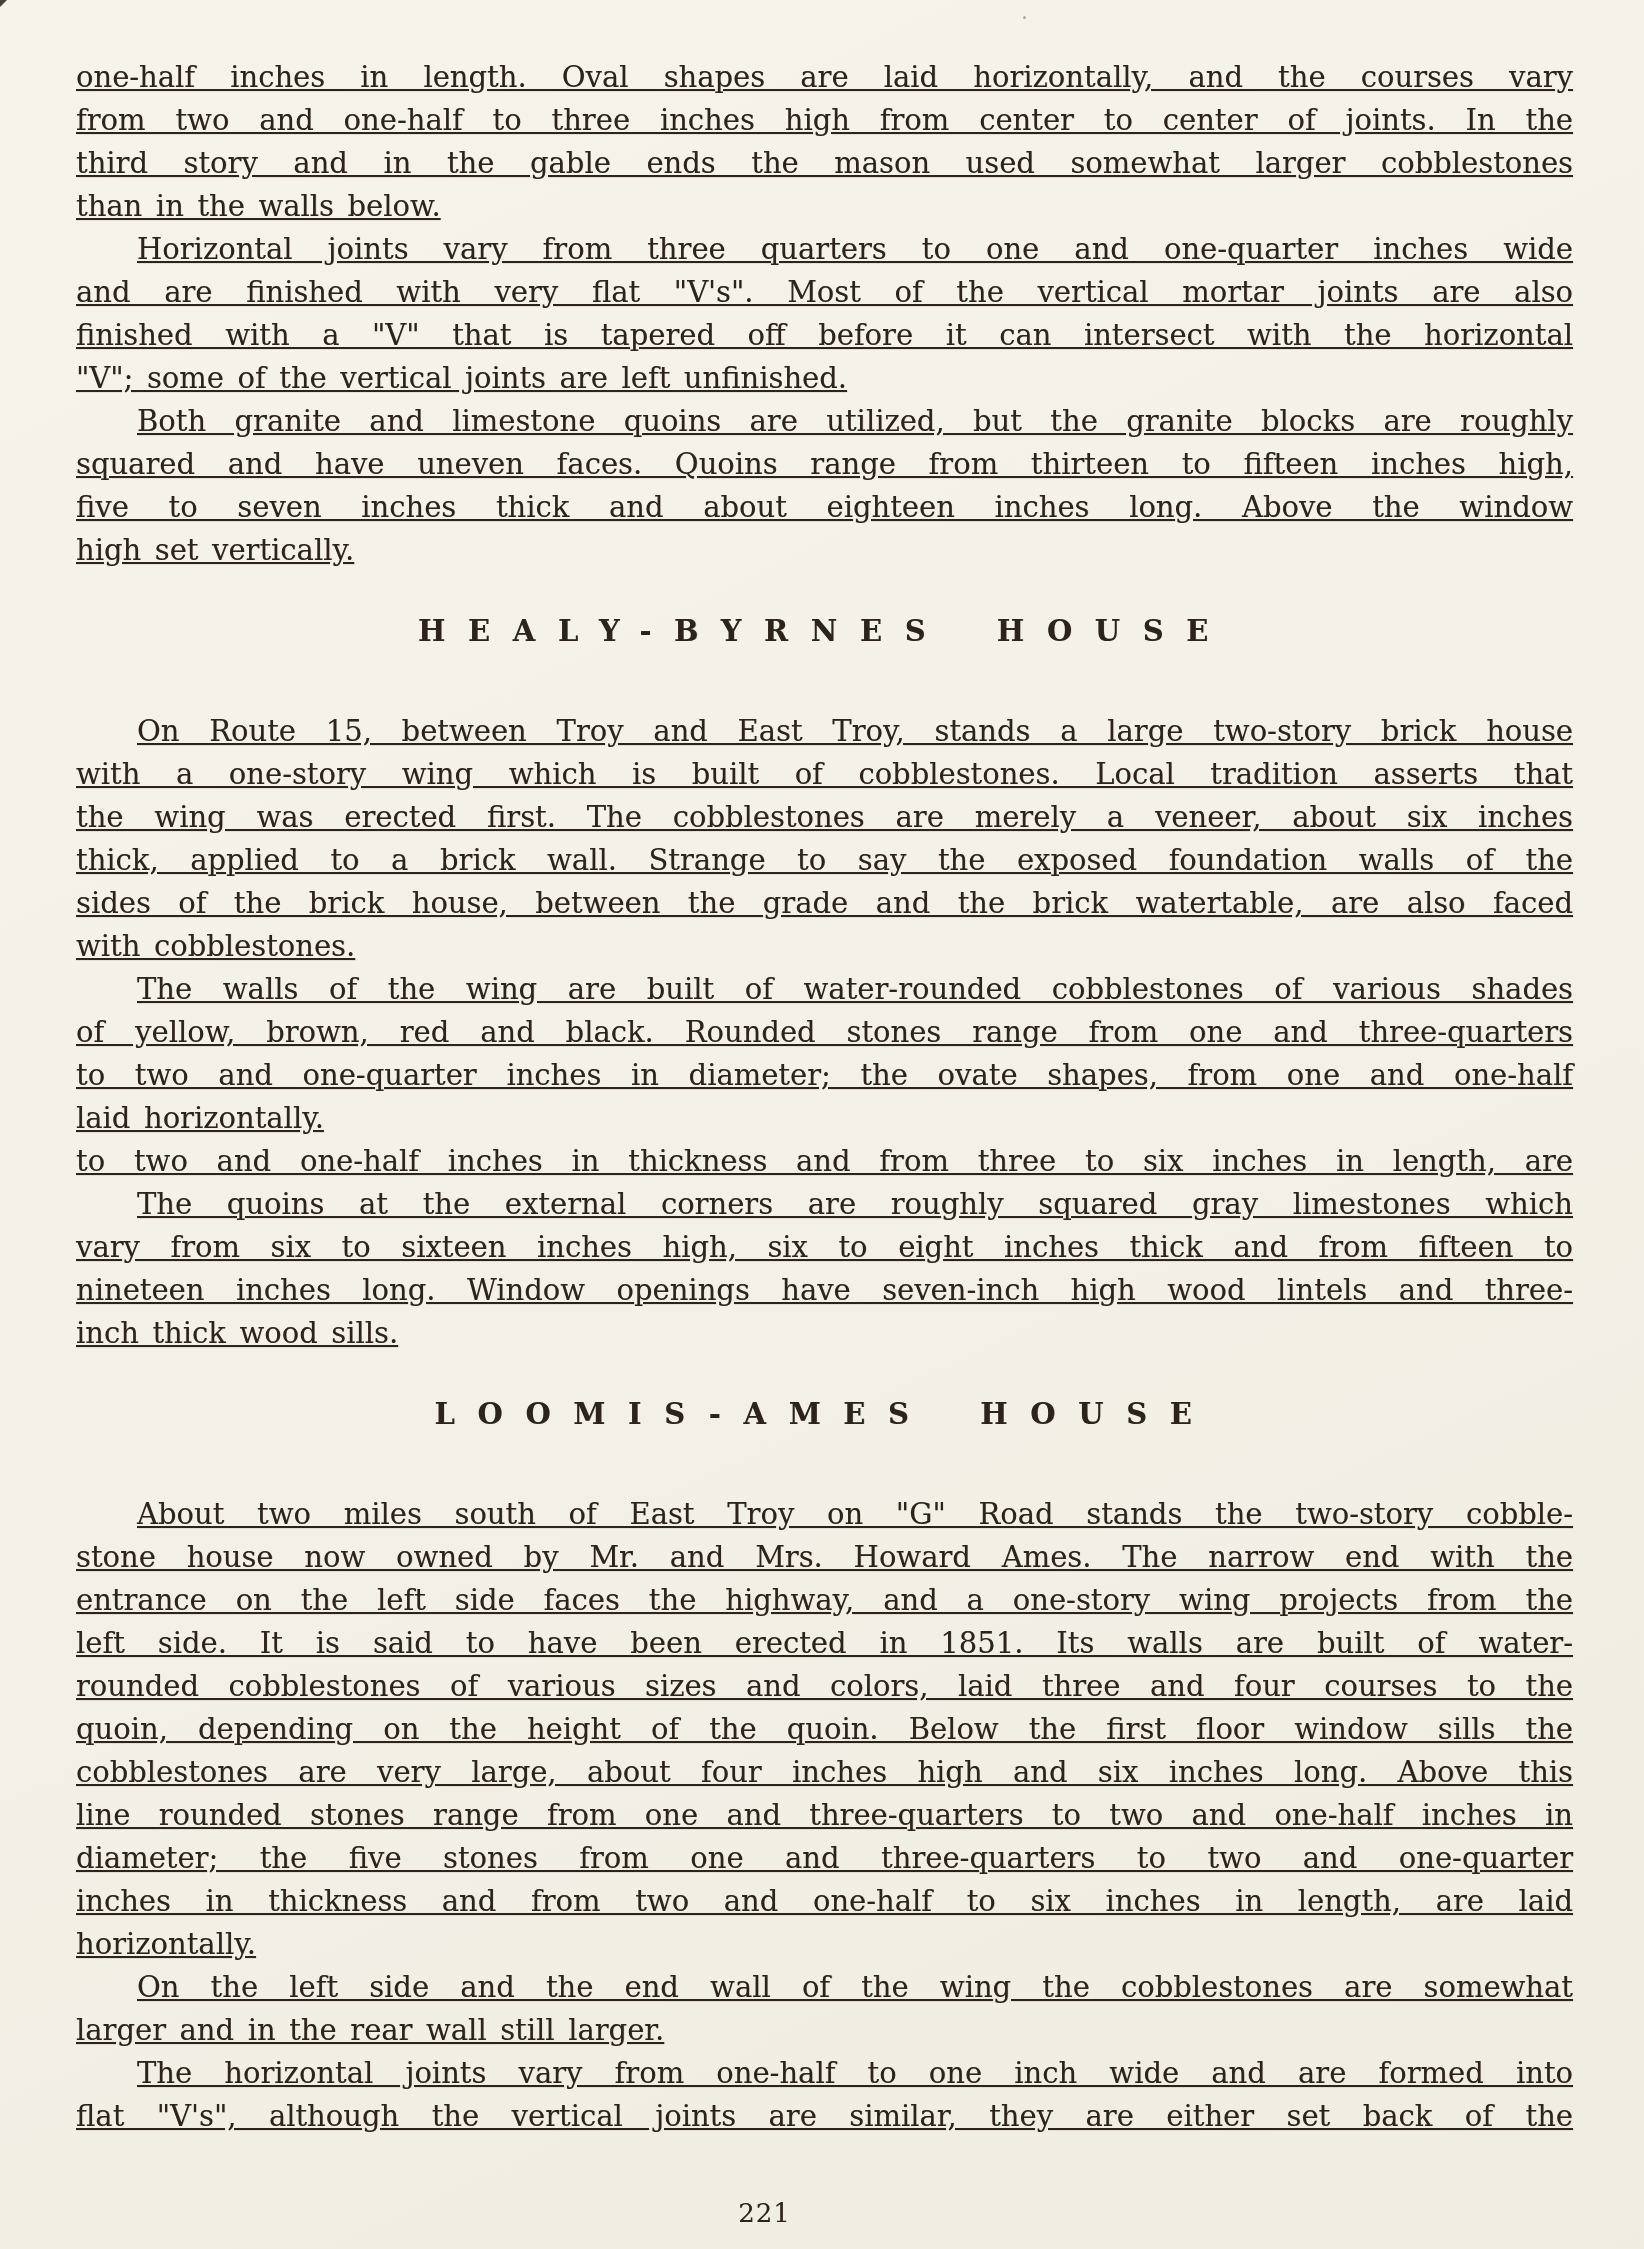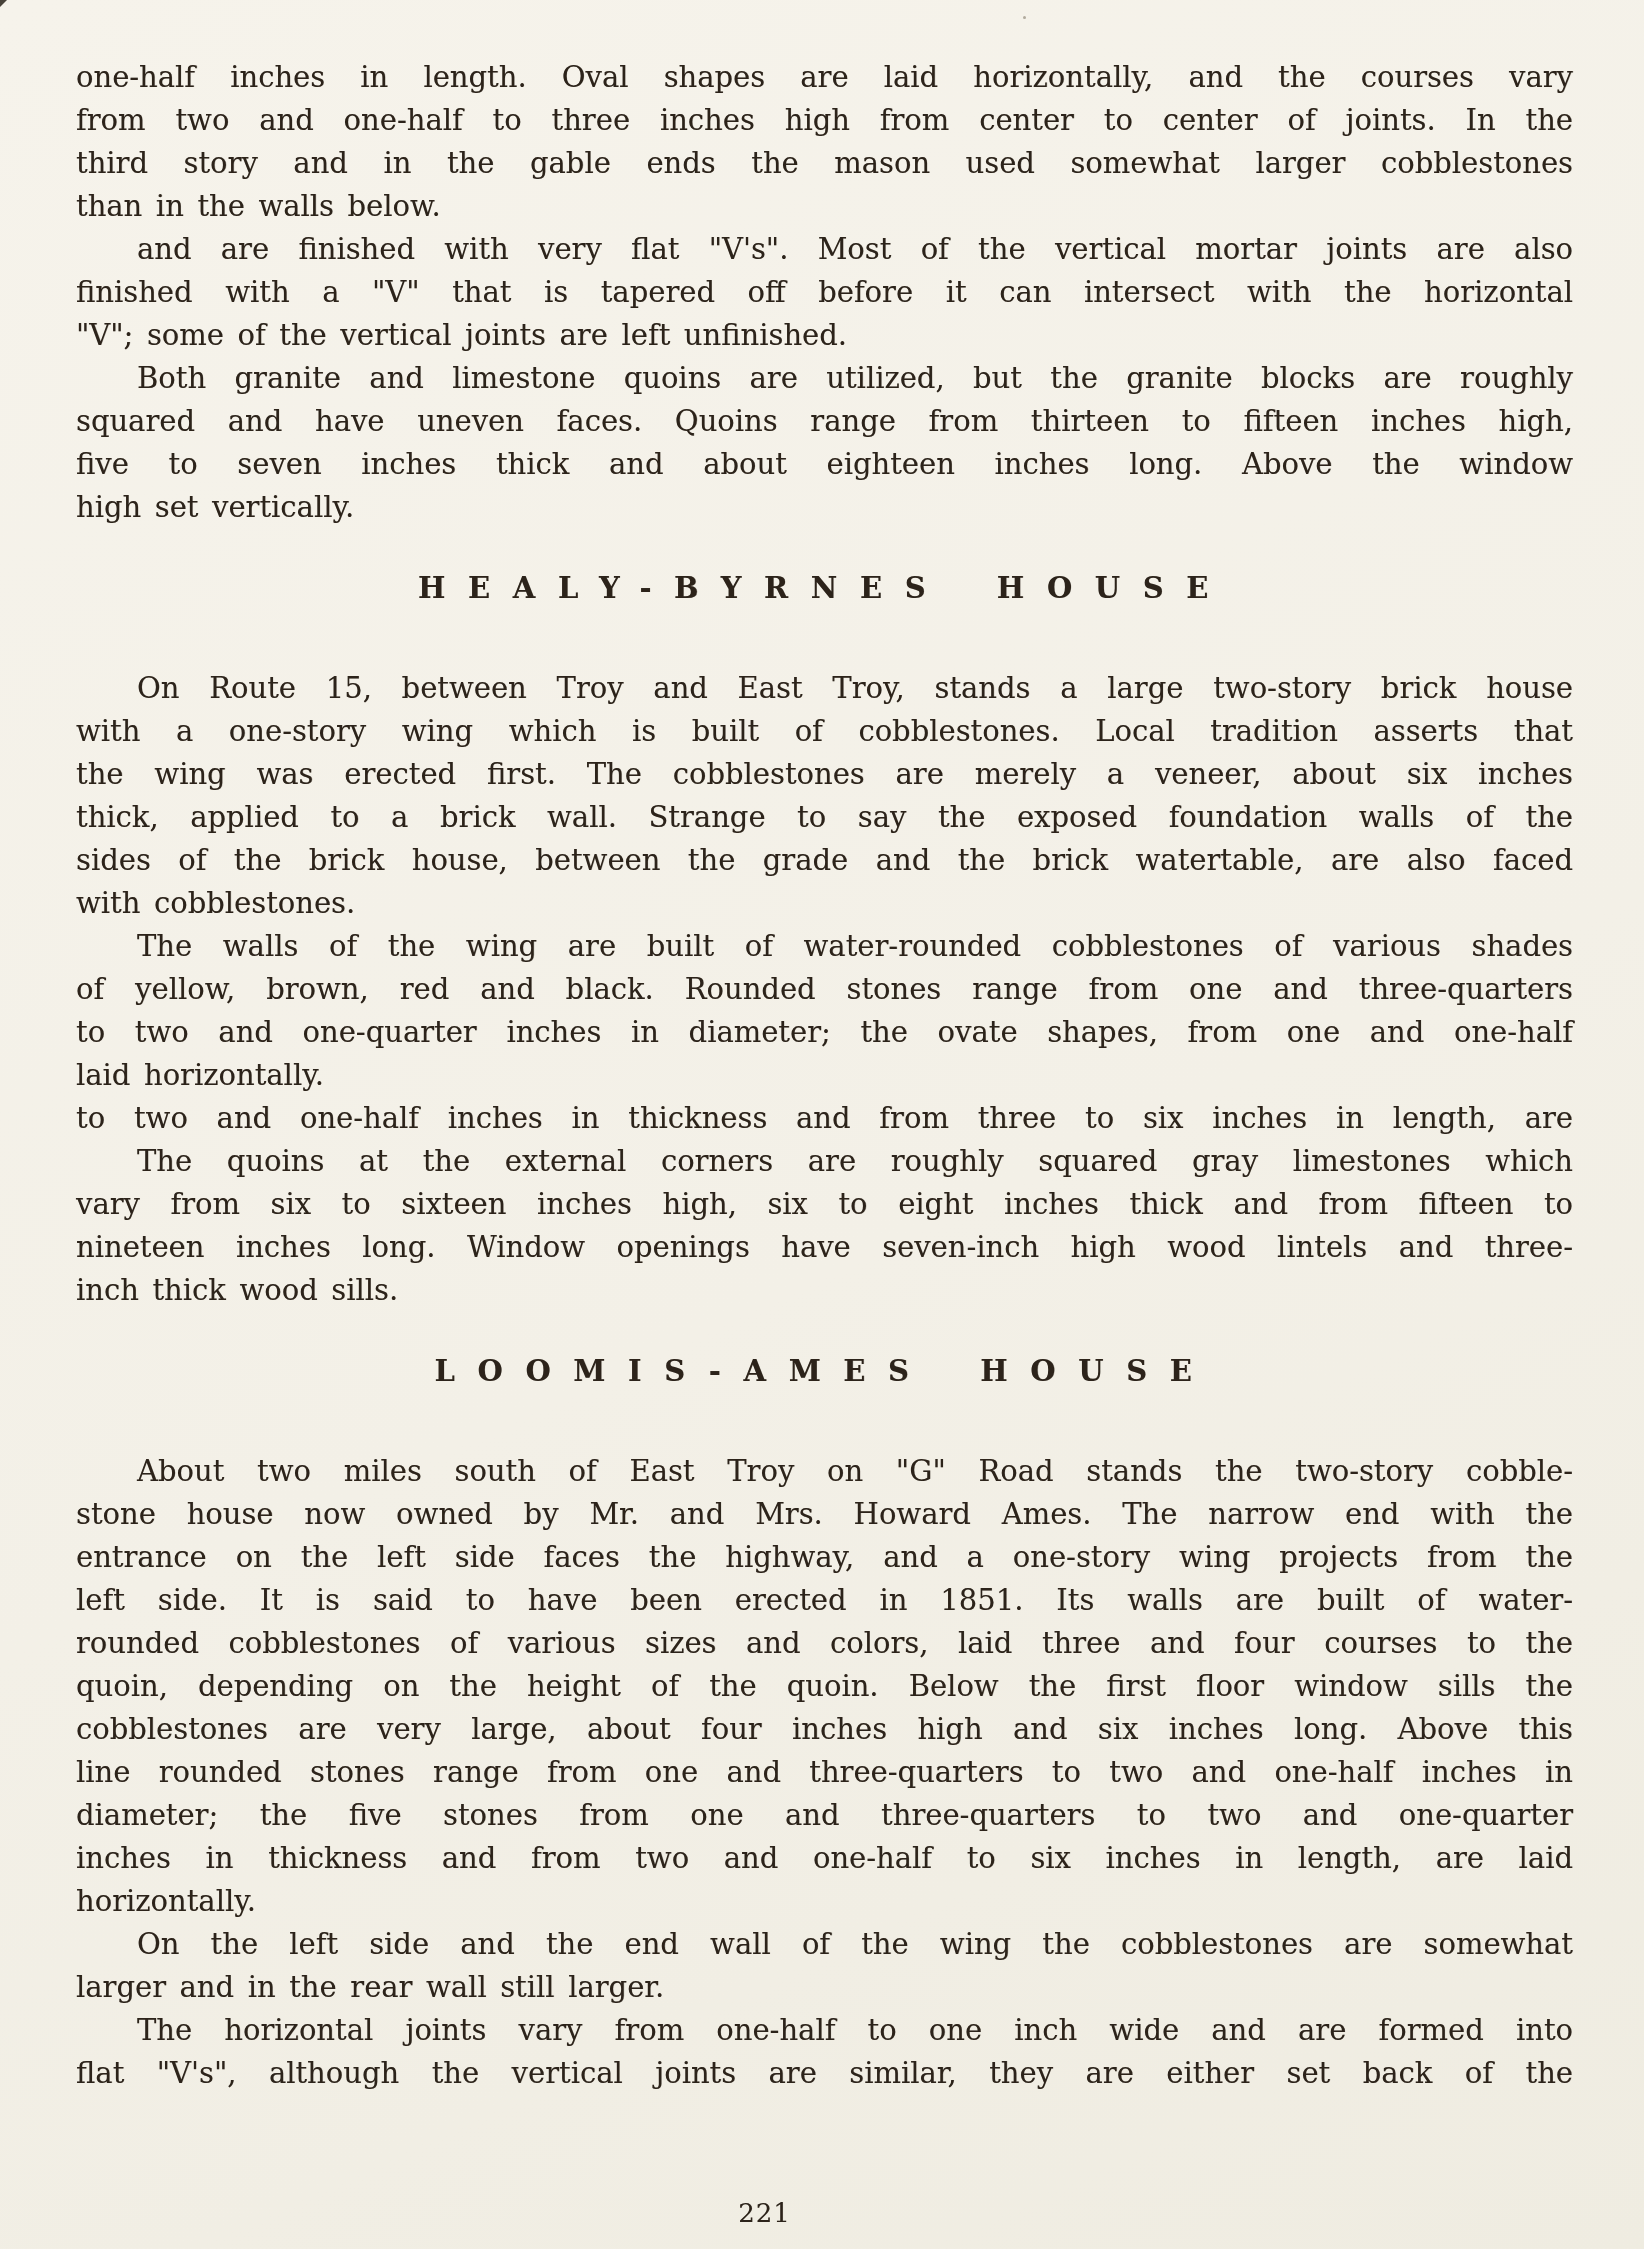--- a/index.html
+++ b/index.html
@@ -37,20 +37,21 @@
     top: 56px;
     width: 1497px;
   }
   .line {
     font-size: 29px;
     line-height: 43px;
     word-spacing: 0.15em;
     text-align: justify;
     text-align-last: justify;
     text-shadow: 0.3px 0.3px 0 rgba(44, 35, 26, 0.30);
+    text-decoration: underline;
   }
   .line.last {
     text-align: left;
     text-align-last: left;
   }
   .para.indent .line:first-child {
     padding-left: 61px;
   }
   .heading {
     font-size: 29px;
@@ -84,20 +85,21 @@
   <div class="corner-nick"></div>
   <div class="speck"></div>
   <div class="content" id="content">
       <div class="para">
         <div class="line">one-half inches in length. Oval shapes are laid horizontally, and the courses vary</div>
         <div class="line">from two and one-half to three inches high from center to center of joints. In the</div>
         <div class="line">third story and in the gable ends the mason used somewhat larger cobblestones</div>
         <div class="line last">than in the walls below.</div>
       </div>
       <div class="para indent">
+        <div class="line">Horizontal joints vary from three quarters to one and one-quarter inches wide</div>
         <div class="line">and are finished with very flat "V's". Most of the vertical mortar joints are also</div>
         <div class="line">finished with a "V" that is tapered off before it can intersect with the horizontal</div>
         <div class="line last">"V"; some of the vertical joints are left unfinished.</div>
       </div>
       <div class="para indent">
         <div class="line">Both granite and limestone quoins are utilized, but the granite blocks are roughly</div>
         <div class="line">squared and have uneven faces. Quoins range from thirteen to fifteen inches high,</div>
         <div class="line">five to seven inches thick and about eighteen inches long. Above the window</div>
         <div class="line last">high set vertically.</div>
       </div>

